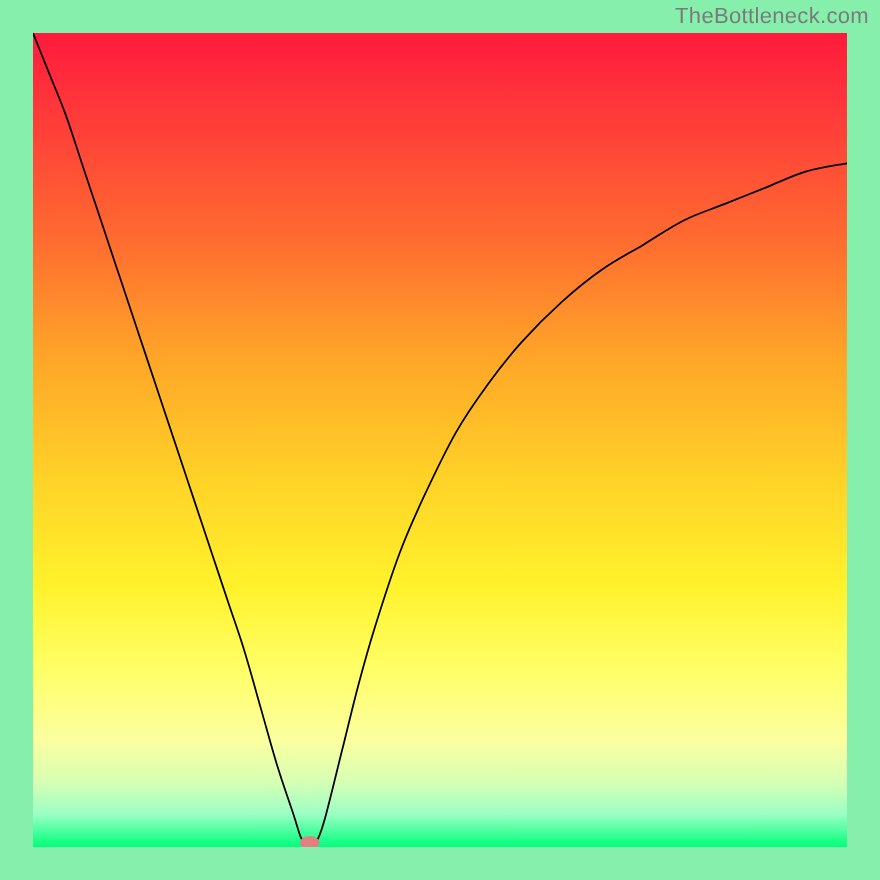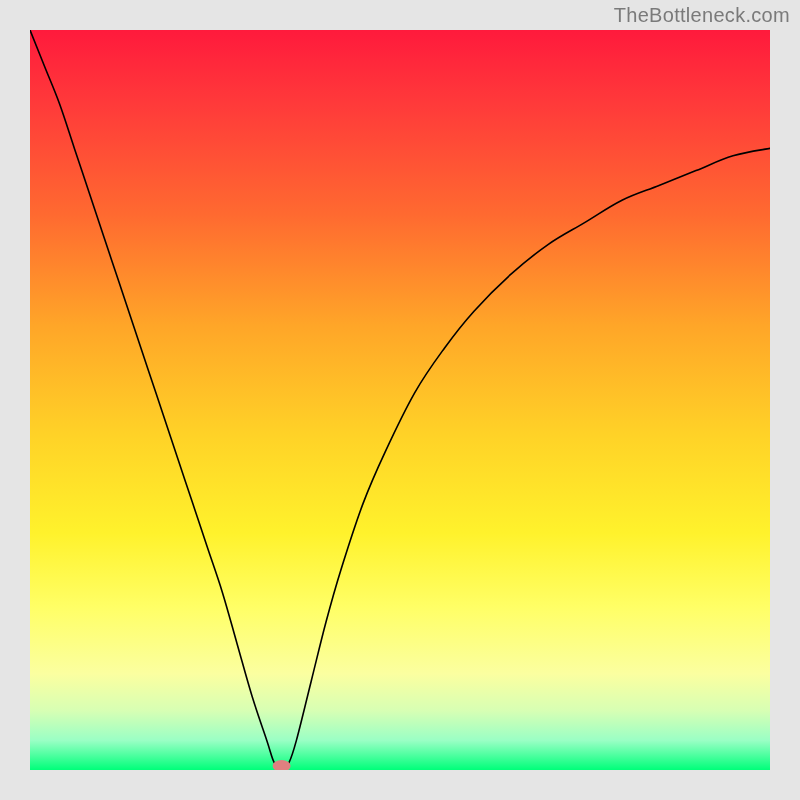--- a/index.html
+++ b/index.html
@@ -8,21 +8,21 @@
     width: 800px;
     height: 800px;
     overflow: hidden;
     background: #000;
     font-family: Arial, Helvetica, sans-serif;
   }
   .frame {
     position: relative;
     width: 800px;
     height: 800px;
-    background: #e5e5e5;
+    background: #86efac;
   }
   .plot-area {
     position: absolute;
     left: 30px;
     top: 30px;
     width: 740px;
     height: 740px;
     background: linear-gradient(
       to bottom,
       #ff1a3c 0%,

